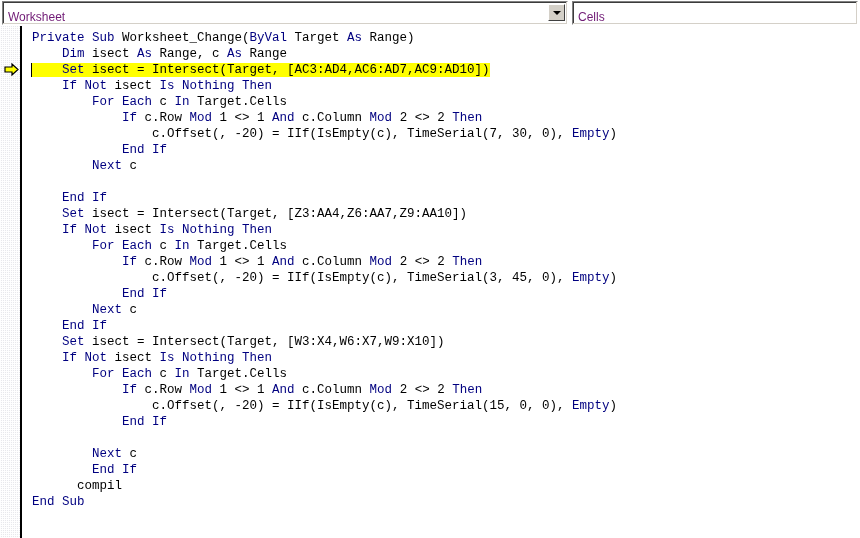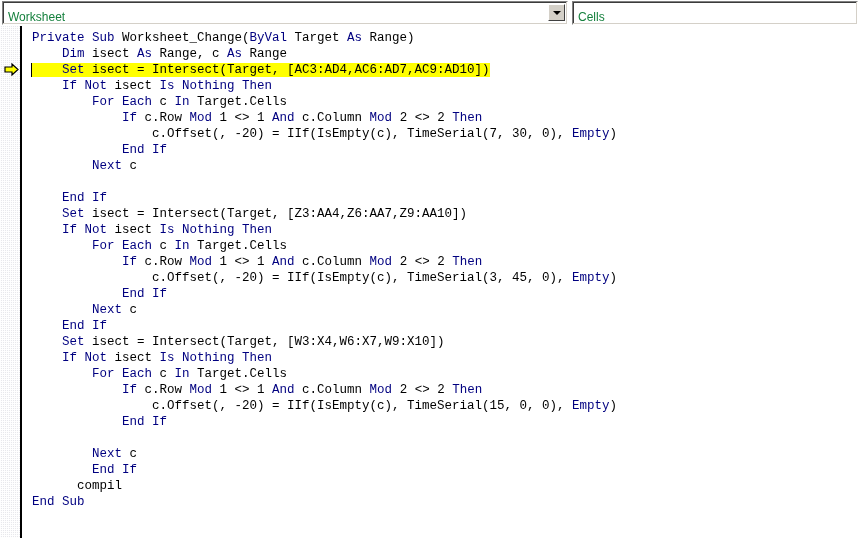--- a/index.html
+++ b/index.html
@@ -46,21 +46,21 @@
 
   .combo-proc {
     width: 286px;
     height: 24px;
     margin: 1px 0 0 4px;
   }
 
   .combo-text {
     font-family: "Liberation Sans", sans-serif;
     font-size: 12px;
-    color: #15803d;
+    color: #701a75;
     padding-left: 5px;
     line-height: 14px;
     white-space: nowrap;
     user-select: none;
     margin-top: 8px;
   }
 
   .combo-btn {
     position: absolute;
     right: 2px;

